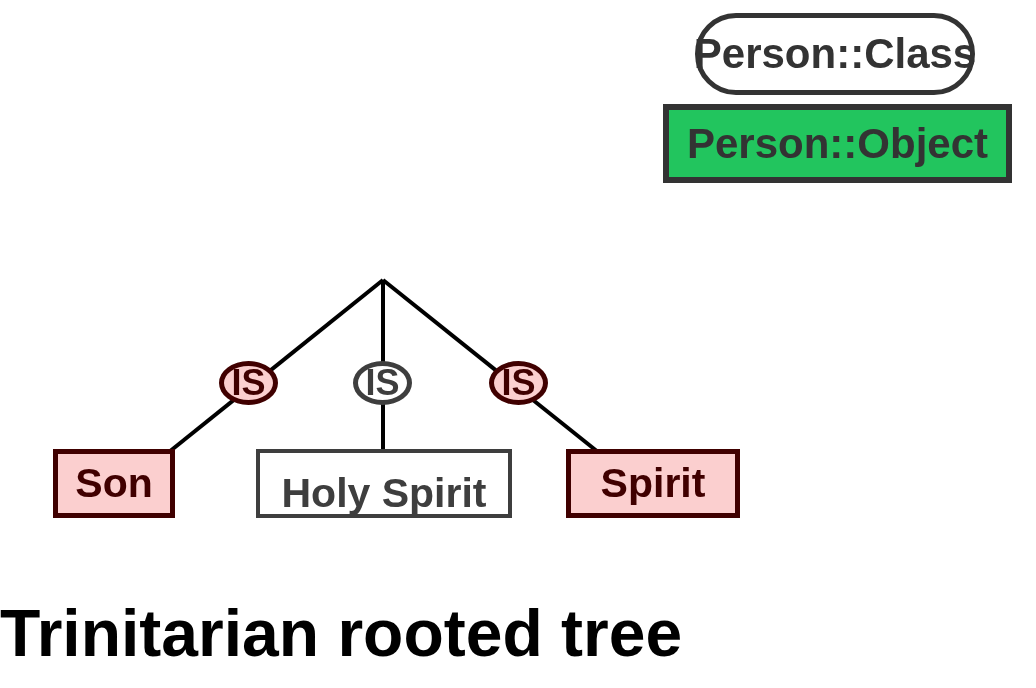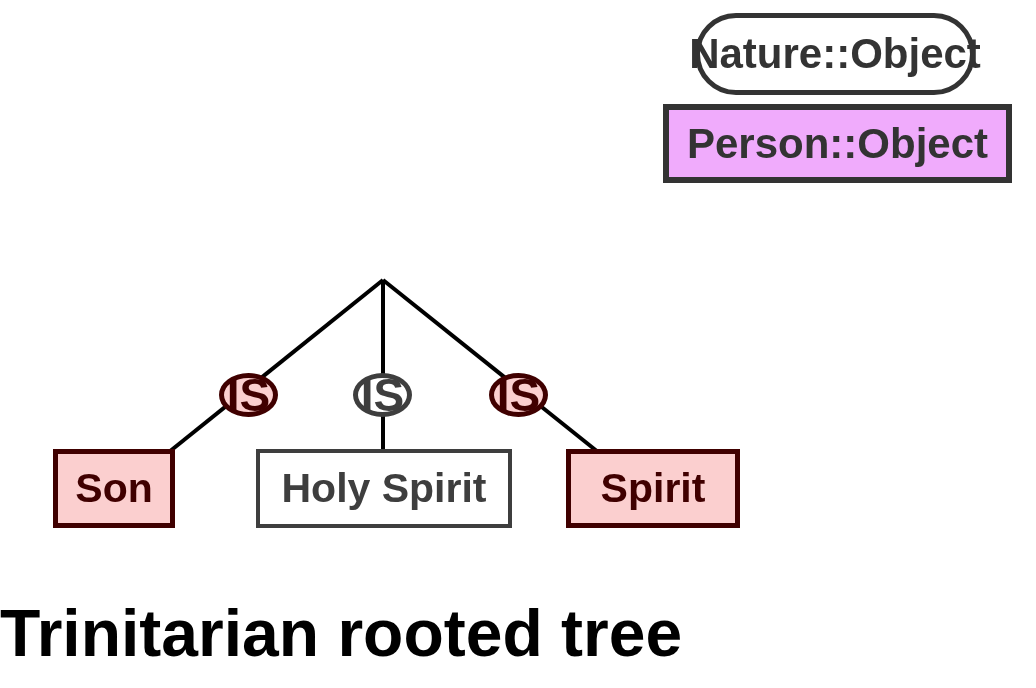--- a/index.html
+++ b/index.html
@@ -24,63 +24,63 @@
   .legend-class{
     left:695px;top:13px;width:280px;height:82px;
     background:#ffffff;
     border:5px solid var(--legend-stroke,#333333);
     border-radius:41px;
     color:var(--legend-stroke,#333333);
     font-size:42px;
   }
   .legend-object{
     left:663px;top:104px;width:349px;height:79px;
-    background:#f0abfc;
+    background:#22c55e;
     border:6px solid var(--legend-stroke,#333333);
     color:var(--legend-stroke,#333333);
     font-size:42px;
   }
   
   .god{
     left:335px;top:238px;width:96px;height:82px;
     background:var(--class-fill,#fbf9cf);
     border:4px solid var(--class-stroke,#3f3f00);
     color:var(--class-stroke,#3f3f00);
     border-radius:50%;
     font-size:40px;
   }
   
-  .is{width:59px;height:44px;border-radius:50%;font-size:46px;margin-top:12px;}
+  .is{width:59px;height:44px;border-radius:50%;font-size:36px;}
   .is-person{
     background:var(--person-fill,#fbcfcf);
     border:5px solid var(--person-stroke,#400000);
     color:var(--person-stroke,#400000);
   }
   .is-plain{
     background:#ffffff;
     border:5px solid var(--plain-stroke,#3e3e3e);
     color:var(--plain-stroke,#3e3e3e);
   }
   .is-left{left:219px;top:361px;}
   .is-center{left:353px;top:361px;}
   .is-right{left:489px;top:361px;}
   
-  .child{top:449px;height:79px;font-size:41px;}
+  .child{top:449px;height:69px;font-size:41px;}
   .person-rect{
     background:var(--person-fill,#fbcfcf);
     border:5px solid var(--person-stroke,#400000);
     color:var(--person-stroke,#400000);
   }
   .plain-rect{
     background:#ffffff;
     border:4px solid var(--plain-stroke,#3e3e3e);
     color:var(--plain-stroke,#3e3e3e);
   }
   .son{left:53px;width:122px;}
-  .holy-spirit{left:256px;width:256px;}
+  .holy-spirit{left:256px;width:256px;align-items:flex-end;}
   .father{left:566px;width:174px;}
   
   .caption{
     position:absolute;
     left:0;top:600px;width:100%;
     text-align:left;
     font-size:66px;
     color:var(--caption-color,#000000);
     line-height:1;
   }
@@ -90,21 +90,21 @@
 
 <div class="canvas">
 
   <svg class="edges" width="1036" height="688" viewBox="0 0 1036 688" aria-hidden="true">
     <line x1="383" y1="280" x2="169" y2="452"></line>
     <line x1="383" y1="280" x2="383" y2="451"></line>
     <line x1="383" y1="280" x2="598" y2="452"></line>
   </svg>
 
   <div class="node legend-class">
-    <span>Nature::Object</span>
+    <span>Person::Class</span>
   </div>
   <div class="node legend-object">
     <span>Person::Object</span>
   </div>
 
 
   <div class="node is is-person is-left">
     <span>IS</span>
   </div>
   <div class="node is is-plain is-center">

